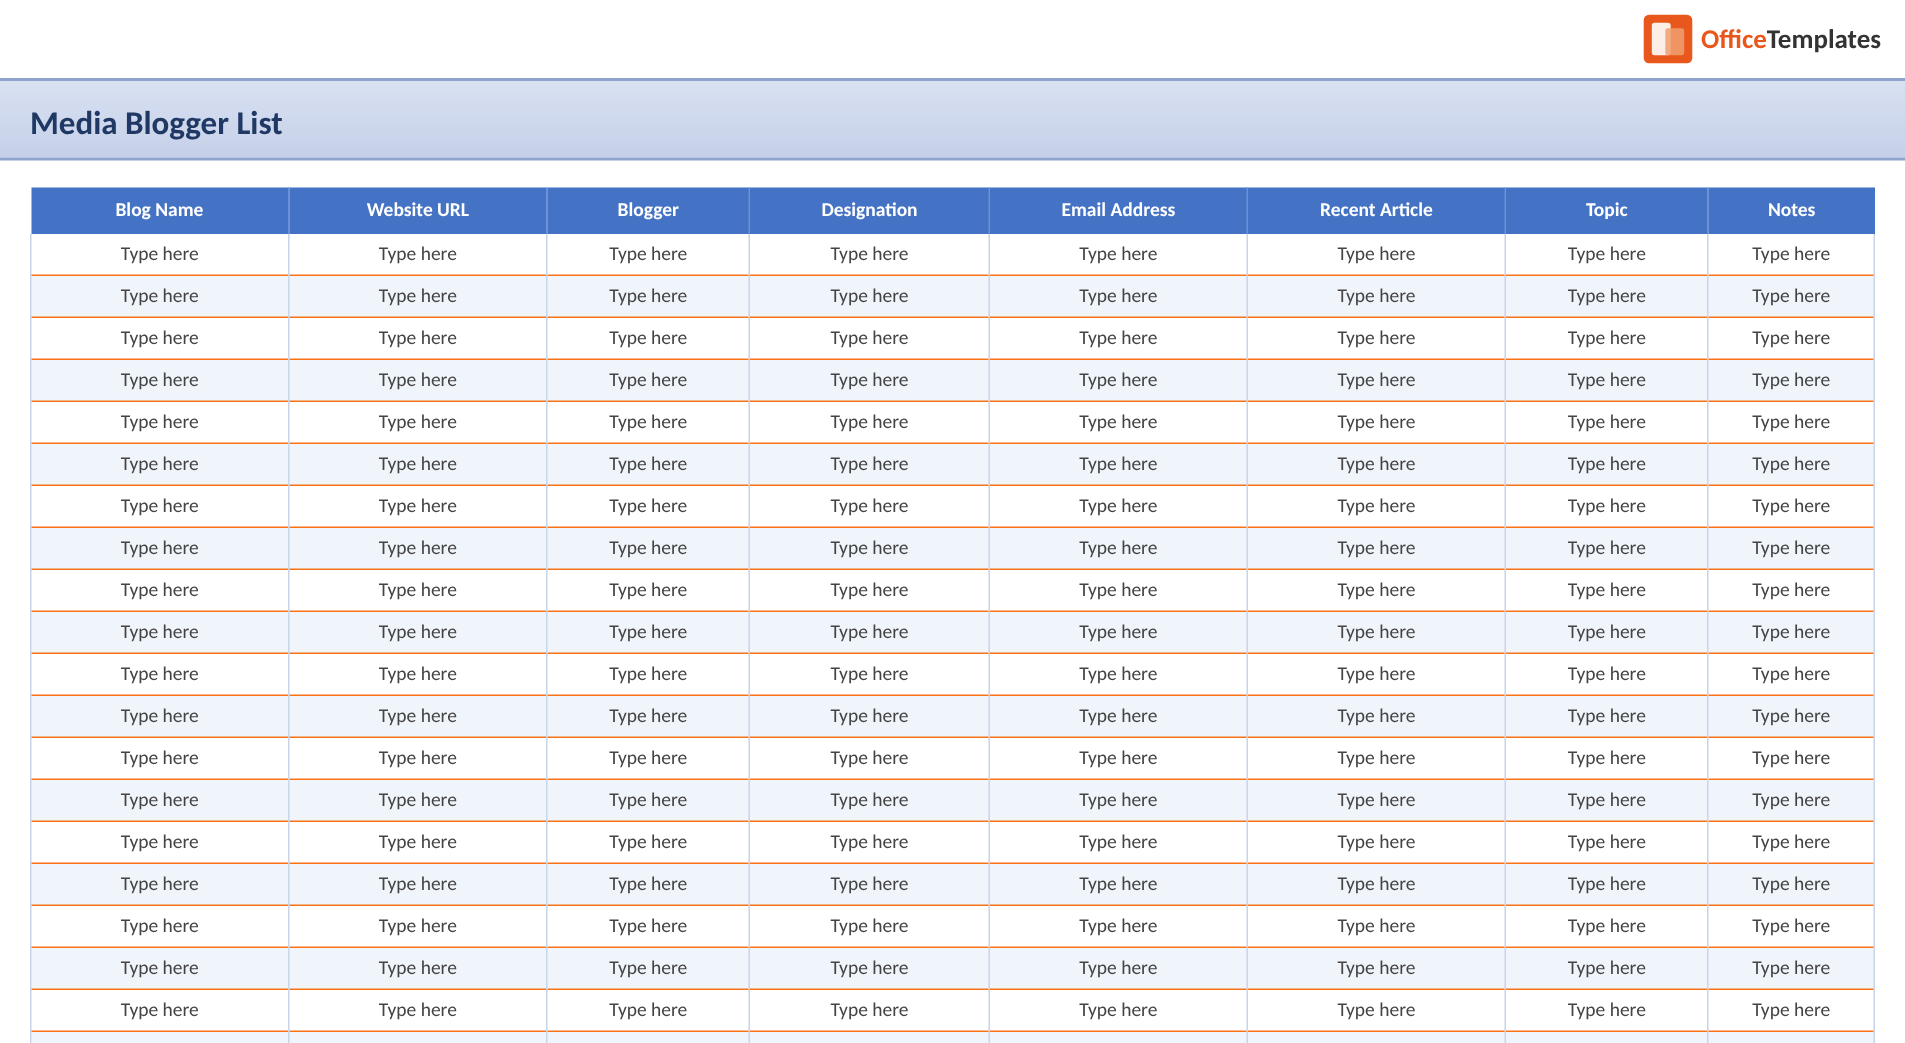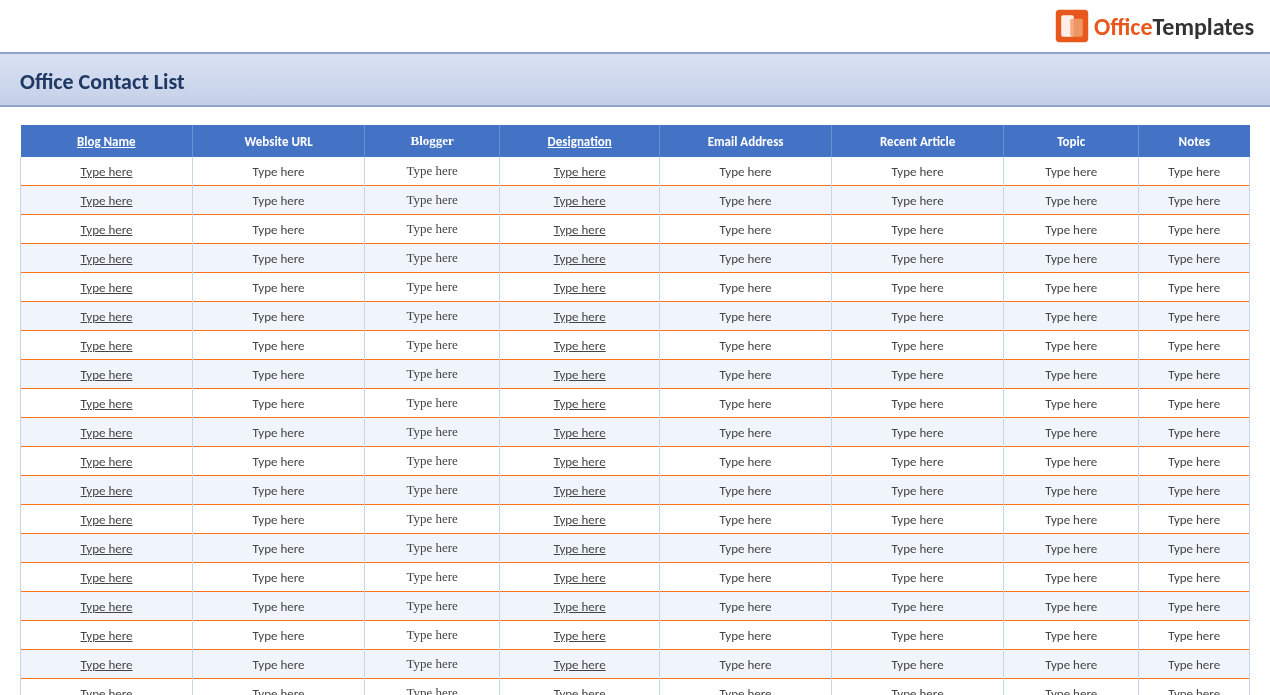--- a/index.html
+++ b/index.html
@@ -27,21 +27,21 @@
       align-items: center;
       gap: 4px;
     }
 
     .logo-icon {
       width: 36px;
       height: 36px;
     }
 
     .logo-text {
-      font-size: 24px;
+      font-size: 18px;
       font-weight: bold;
       color: #444;
     }
 
     .logo-text span {
       color: #e8581c;
     }
 
     .header-section {
       background: linear-gradient(to bottom, #d9e1f2, #c5d0e8);
@@ -108,24 +108,24 @@
     }
 
     tbody td:first-child {
       border-left: 1px solid #c8d4e8;
     }
 
     tbody td:last-child {
       border-right: 1px solid #c8d4e8;
     }
 
-    .col-blog { width: 14%; text-decoration: underline; }
+    .col-blog { width: 14%; }
     .col-url { width: 14%; margin-top: 21px; }
-    .col-blogger { width: 11%; font-family: Liberation Serif, serif; }
-    .col-designation { width: 13%; text-decoration: underline; }
+    .col-blogger { width: 11%; }
+    .col-designation { width: 13%; }
     .col-email { width: 14%; text-align: center; }
     .col-article { width: 14%; }
     .col-topic { width: 11%; text-align: center; }
     .col-notes { width: 9%; }
   </style>
 </head>
 <body>
 
 <div class="top-bar">
   <div class="logo-area">
@@ -134,21 +134,21 @@
       <rect x="8" y="8" width="14" height="24" rx="2" fill="#ffffff" opacity="0.9"></rect>
       <rect x="18" y="12" width="14" height="20" rx="2" fill="#f0a070" opacity="0.85"></rect>
     </svg>
     <div class="logo-text">
       <span>Office</span><span style="color:#333">Templates</span>
     </div>
   </div>
 </div>
 
 <div class="header-section">
-  <div class="page-title">Office Contact List</div>
+  <div class="page-title">Media Blogger List</div>
 </div>
 
 <div class="spacer"></div>
 
 <div class="table-wrapper">
   <table>
     <thead>
       <tr>
         <th class="col-blog">Blog Name</th>
         <th class="col-url">Website URL</th>

